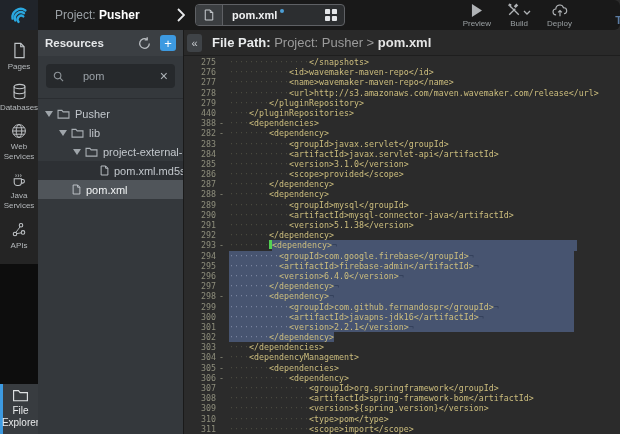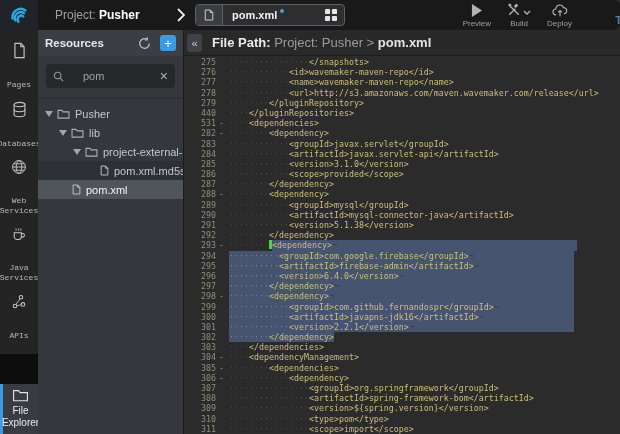--- a/index.html
+++ b/index.html
@@ -28,23 +28,23 @@
             color:#9aa0a3; font-size:8px; cursor:pointer; }
   .action .aicon { color:#b0b3b6; height:14px; display:flex; align-items:flex-end; gap:2px; }
   #edge-label { position:absolute; right:-2px; top:14px; font-size:11px; font-weight:bold;
                 color:#5b7ca3; }
 
   
   #rail { position:absolute; left:0; top:30px; width:38px; height:404px;
           display:flex; flex-direction:column; background:#0d0d0d; }
   #rail-items { background:#242424; padding:12px 0 14px; display:flex;
                 flex-direction:column; gap:11px; }
-  .rail-item { display:flex; flex-direction:column; align-items:center; gap:21px;
+  .rail-item { display:flex; flex-direction:column; align-items:center; gap:3px;
                color:#b6babd; font-size:8px; text-align:center; line-height:1.2;
-               cursor:pointer; padding:0 1px;font-family:Liberation Mono, monospace; }
+               cursor:pointer; padding:0 1px; }
   .rail-item .ricon { color:#c2c6c9; display:flex; }
   #rail-gap { flex:1; }
   #file-explorer { height:50px; background:#383c40; border-left:3px solid #3d9ae1;
                    display:flex; flex-direction:column; align-items:center;
                    justify-content:center; gap:3px; color:#e8eaeb; font-size:10px;
                    line-height:1.2; text-align:center; cursor:pointer; }
   #file-explorer .ricon { color:#dfe2e4; display:flex; }
 
   
   #resources { position:absolute; left:38px; top:30px; width:145px; height:404px;
@@ -331,21 +331,21 @@
       <span class="fp-prefix">File Path:</span><span class="fp-mid"> Project: Pusher &gt; </span><span class="fp-file">pom.xml</span>
     </span>
   </div>
   <div id="code">
       <div class="line"><span class="ln">275</span><span class="fold"></span><span class="ind">················</span><span class="txt">&lt;/snapshots&gt;</span></div>
       <div class="line"><span class="ln">276</span><span class="fold"></span><span class="ind">············</span><span class="txt">&lt;id&gt;wavemaker-maven-repo&lt;/id&gt;</span></div>
       <div class="line"><span class="ln">277</span><span class="fold"></span><span class="ind">············</span><span class="txt">&lt;name&gt;wavemaker-maven-repo&lt;/name&gt;</span></div>
       <div class="line"><span class="ln">278</span><span class="fold"></span><span class="ind">············</span><span class="txt">&lt;url&gt;http://s3.amazonaws.com/maven.wavemaker.com/release&lt;/url&gt;</span></div>
       <div class="line"><span class="ln">279</span><span class="fold"></span><span class="ind">········</span><span class="txt">&lt;/pluginRepository&gt;</span></div>
       <div class="line"><span class="ln">440</span><span class="fold"></span><span class="ind">····</span><span class="txt">&lt;/pluginRepositories&gt;</span></div>
-      <div class="line"><span class="ln">531</span><span class="fold">-</span><span class="ind">····</span><span class="txt">&lt;dependencies&gt;</span></div>
+      <div class="line"><span class="ln">388</span><span class="fold">-</span><span class="ind">····</span><span class="txt">&lt;dependencies&gt;</span></div>
       <div class="line"><span class="ln">282</span><span class="fold">-</span><span class="ind">········</span><span class="txt">&lt;dependency&gt;</span></div>
       <div class="line"><span class="ln">283</span><span class="fold"></span><span class="ind">············</span><span class="txt">&lt;groupId&gt;javax.servlet&lt;/groupId&gt;</span></div>
       <div class="line"><span class="ln">284</span><span class="fold"></span><span class="ind">············</span><span class="txt">&lt;artifactId&gt;javax.servlet-api&lt;/artifactId&gt;</span></div>
       <div class="line"><span class="ln">285</span><span class="fold"></span><span class="ind">············</span><span class="txt">&lt;version&gt;3.1.0&lt;/version&gt;</span></div>
       <div class="line"><span class="ln">286</span><span class="fold"></span><span class="ind">············</span><span class="txt">&lt;scope&gt;provided&lt;/scope&gt;</span></div>
       <div class="line"><span class="ln">287</span><span class="fold"></span><span class="ind">········</span><span class="txt">&lt;/dependency&gt;</span></div>
       <div class="line"><span class="ln">288</span><span class="fold">-</span><span class="ind">········</span><span class="txt">&lt;dependency&gt;</span></div>
       <div class="line"><span class="ln">289</span><span class="fold"></span><span class="ind">············</span><span class="txt">&lt;groupId&gt;mysql&lt;/groupId&gt;</span></div>
       <div class="line"><span class="ln">290</span><span class="fold"></span><span class="ind">············</span><span class="txt">&lt;artifactId&gt;mysql-connector-java&lt;/artifactId&gt;</span></div>
       <div class="line"><span class="ln">291</span><span class="fold"></span><span class="ind">············</span><span class="txt">&lt;version&gt;5.1.38&lt;/version&gt;</span></div>

